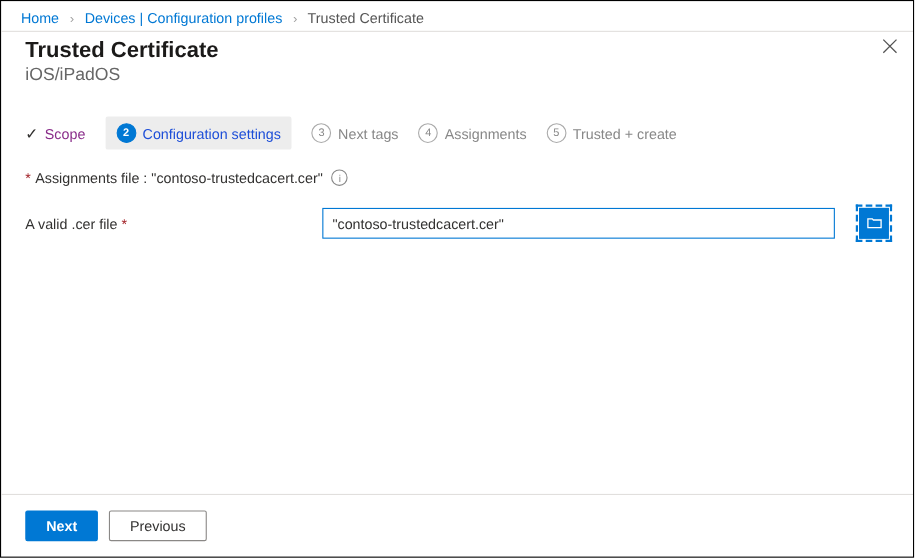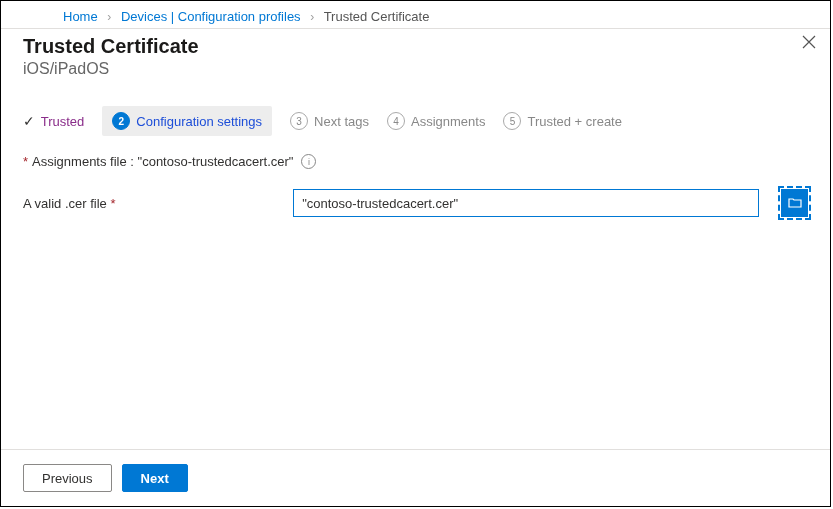--- a/index.html
+++ b/index.html
@@ -17,21 +17,20 @@
     border: 1px solid #000;
     width: 831px;
     height: 507px;
     position: relative;
     box-sizing: border-box;
   }
   .breadcrumbs {
     padding: 8px 18px 4px 18px;
     font-size: 13px;
     color: #323130;
-    margin-left: 44px;
   }
   .breadcrumbs a {
     color: #0078d4;
     text-decoration: none;
   }
   .breadcrumbs .sep {
     color: #a0a0a0;
     margin: 0 6px;
     font-size: 12px;
   }
@@ -221,21 +220,21 @@
     <div class="close-btn">
       <svg width="14" height="14" viewBox="0 0 14 14">
           <path d="M1 1 L13 13 M13 1 L1 13" stroke="#555" stroke-width="1.2" fill="none"></path>
         </svg>
     </div>
   </div>
 
   <div class="steps">
     <div class="step completed">
       <span class="check">✓</span>
-      <span class="label">Trusted</span>
+      <span class="label">Scope</span>
     </div>
     <div class="step active">
       <span class="circle">2</span>
       <span class="label">Configuration settings</span>
     </div>
     <div class="step">
       <span class="circle">3</span>
       <span class="label">Next tags</span>
     </div>
     <div class="step">
@@ -263,17 +262,17 @@
       <input type="text" class="text-input" value="&quot;contoso-trustedcacert.cer&quot;" style="">
       <div class="browse-btn">
         <svg width="14" height="12" viewBox="0 0 14 12">
           <path d="M1 2 L5 2 L6 3 L13 3 L13 10 L1 10 Z" fill="none" stroke="#fff" stroke-width="1.2"></path>
         </svg>
       </div>
     </div>
   </div>
 
   <div class="footer">
+    <button class="btn btn-primary">Next</button>
     <button class="btn btn-secondary">Previous</button>
-    <button class="btn btn-primary">Next</button>
   </div>
 
 </div>
 
 </body></html>

